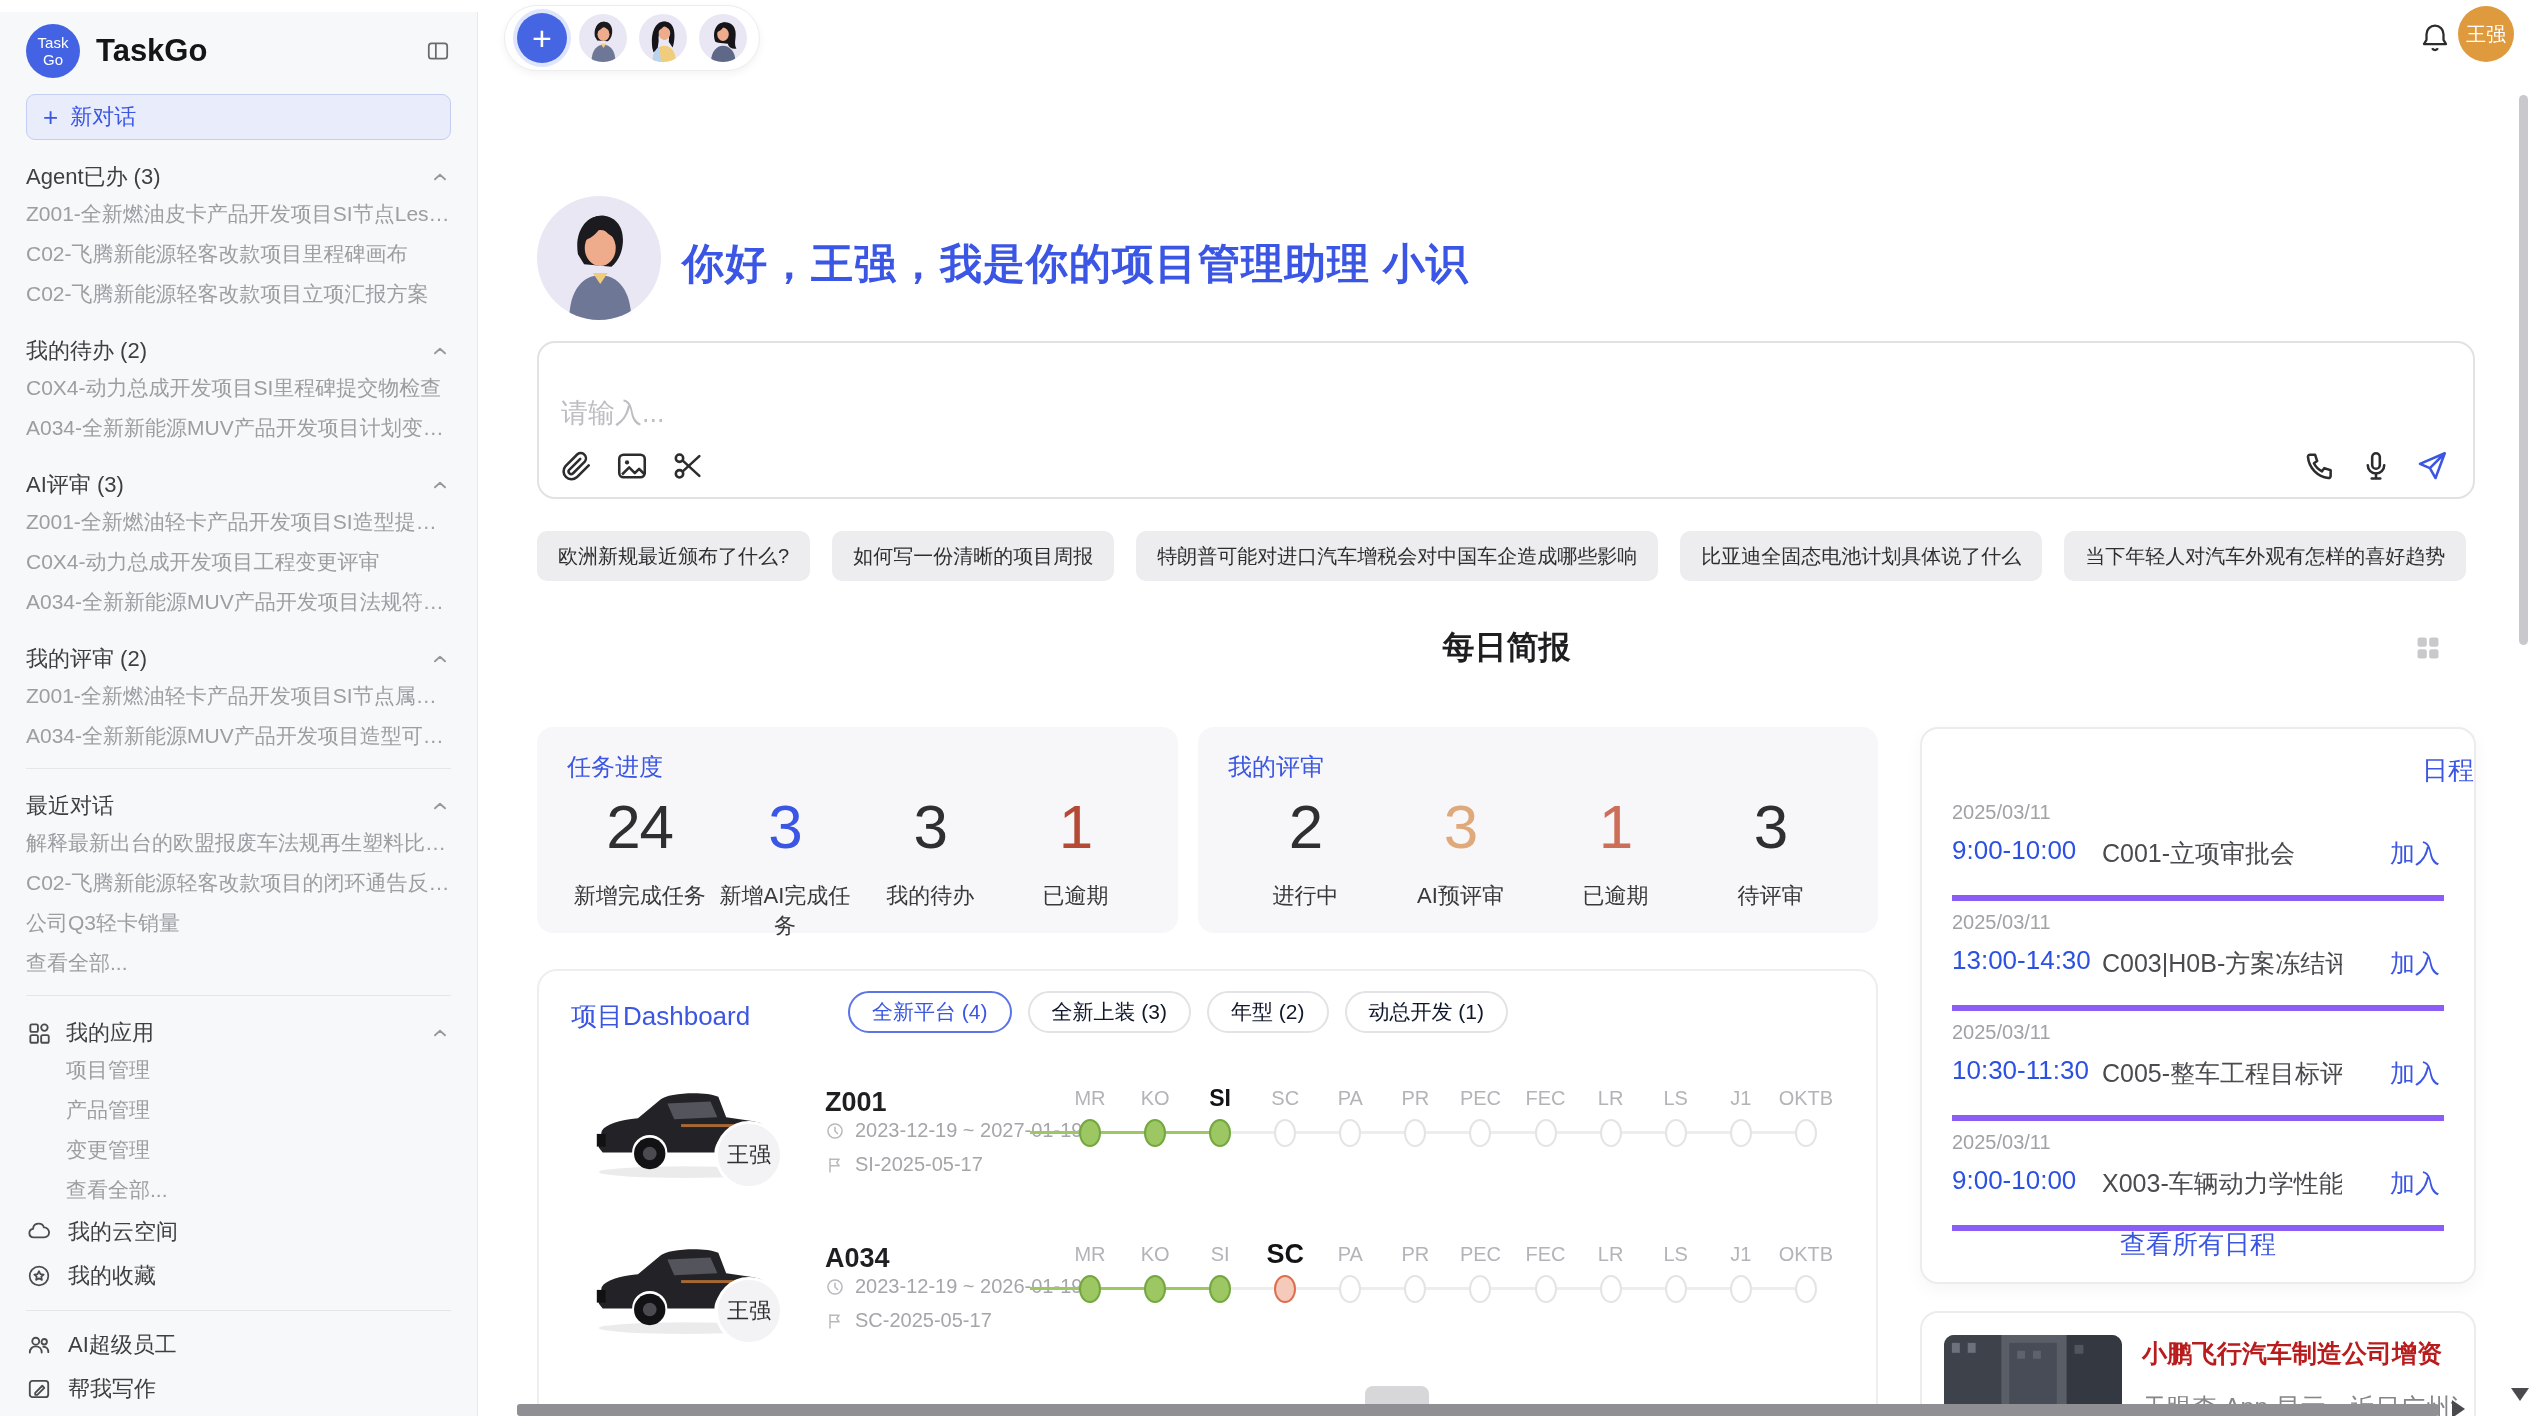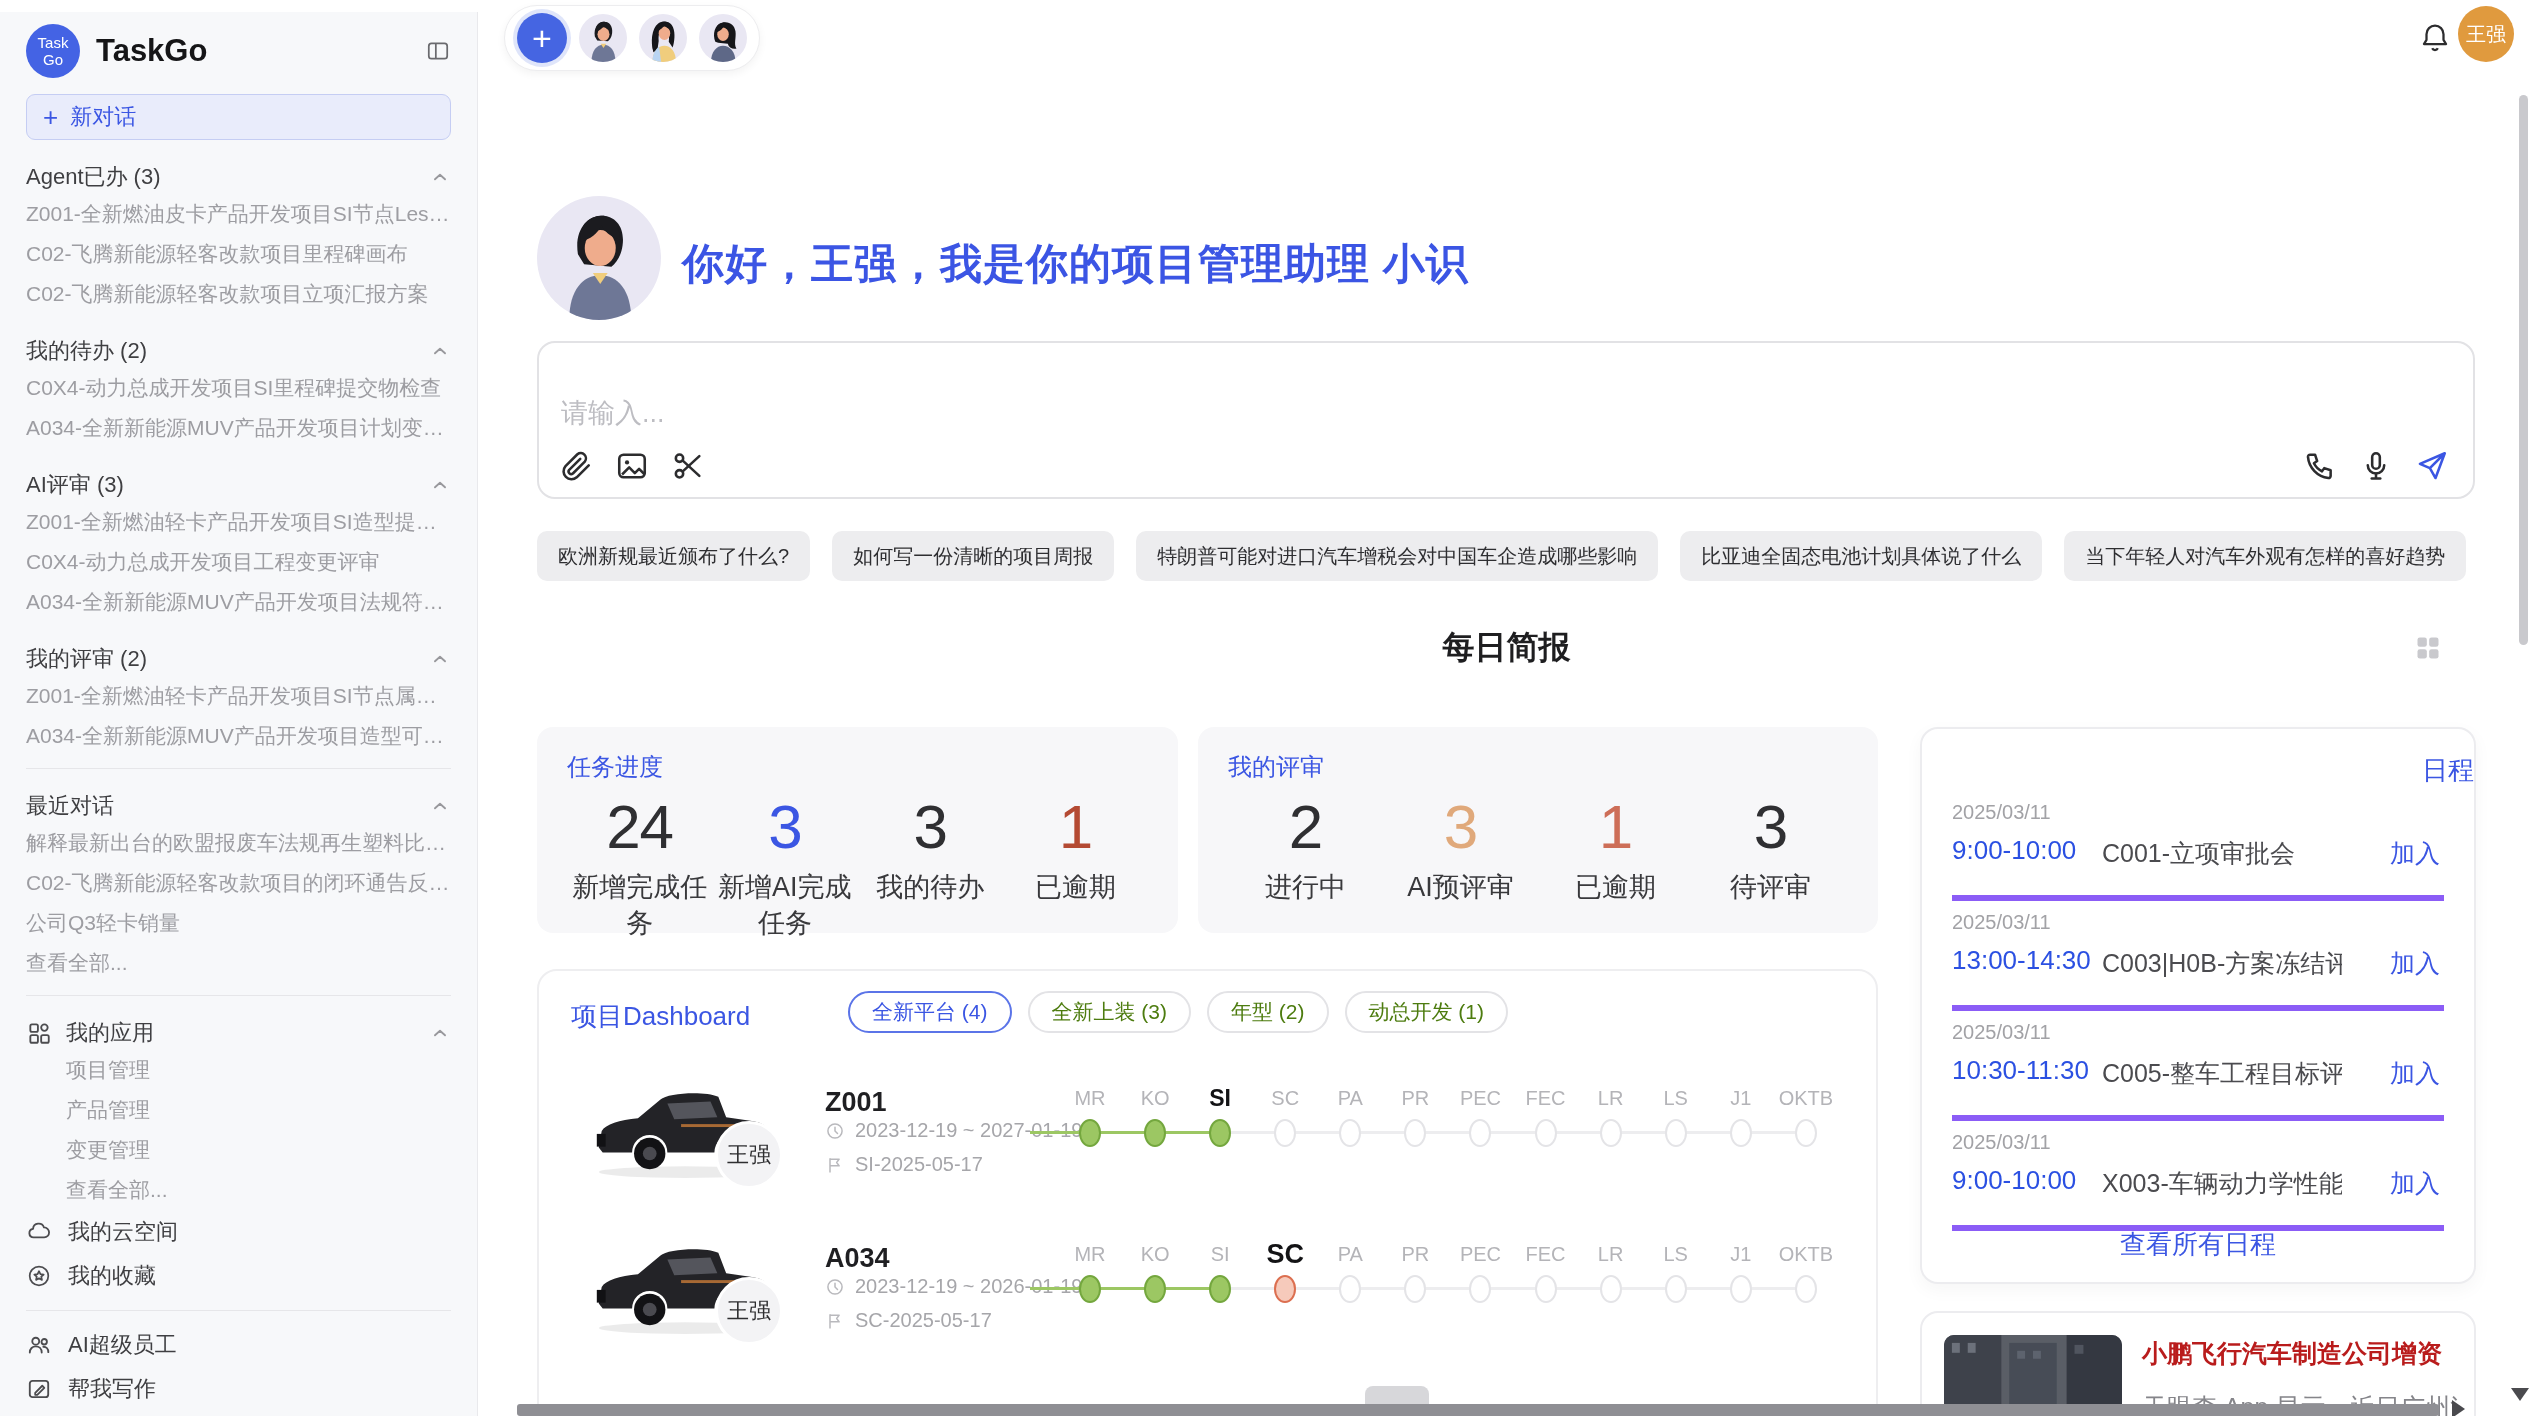--- a/index.html
+++ b/index.html
@@ -59,29 +59,29 @@
 
 #brief-title{position:absolute;left:537px;top:626px;width:1939px;text-align:center;font-size:32px;
   font-weight:bold;color:#1e1e20}
 #brief-grid{position:absolute;left:2414px;top:634px;width:28px;height:28px;cursor:pointer}
 .stat-card{position:absolute;top:727px;height:206px;background:#f7f7f9;border-radius:16px;
   box-sizing:border-box;padding:24px 30px 0}
 .stat-title{font-size:24px;color:#3b56e3}
 .stat-grid{display:flex;margin-top:8px}
 .stat{flex:1;text-align:center}
 .stat .v{font-size:62px;font-weight:500;letter-spacing:-1px}
-.stat .l{margin-top:7px;font-size:27px;color:#39393c}
+.stat .l{margin-top:19px;font-size:22px;color:#39393c}
 
 
 #dash{position:absolute;left:537px;top:969px;width:1341px;height:470px;border:2px solid #eeeef0;
   border-radius:20px;box-sizing:border-box;background:#fff}
 .dash-title{position:absolute;left:32px;top:28px;font-size:26px;color:#3b56e3;font-weight:500}
 #tabs{position:absolute;left:309px;top:20px;display:flex;gap:16px}
 .tab{height:42px;line-height:38px;padding:0 22px;border-radius:21px;font-size:21px;
-  border:2px solid #e3e3e6;color:#4d7c0f;background:#fff;box-sizing:border-box;cursor:pointer}
+  border:2px solid #e3e3e6;color:#0f172a;background:#fff;box-sizing:border-box;cursor:pointer}
 .tab.active{border-color:#5b74e8;color:#3b56e3}
 .proj{position:absolute;left:0;width:1337px;height:152px}
 .proj .car{position:absolute;left:48px;top:6px;width:196px;height:112px}
 .proj .badge{position:absolute;left:176px;top:54px;width:68px;height:68px;border-radius:50%;
   background:#f3f3f5;border:3px solid #fff;display:flex;align-items:center;justify-content:center;
   font-size:22px;color:#2e2e30;box-sizing:border-box}
 .proj .code{position:absolute;left:286px;top:20px;font-size:27px;font-weight:bold;color:#1f1f22}
 .meta{position:absolute;left:286px;display:flex;align-items:center;gap:10px;color:#a6a6aa;font-size:20px}
 .meta.m1{top:52px}.meta.m2{top:86px}
 .meta-ic{width:20px;height:20px}

